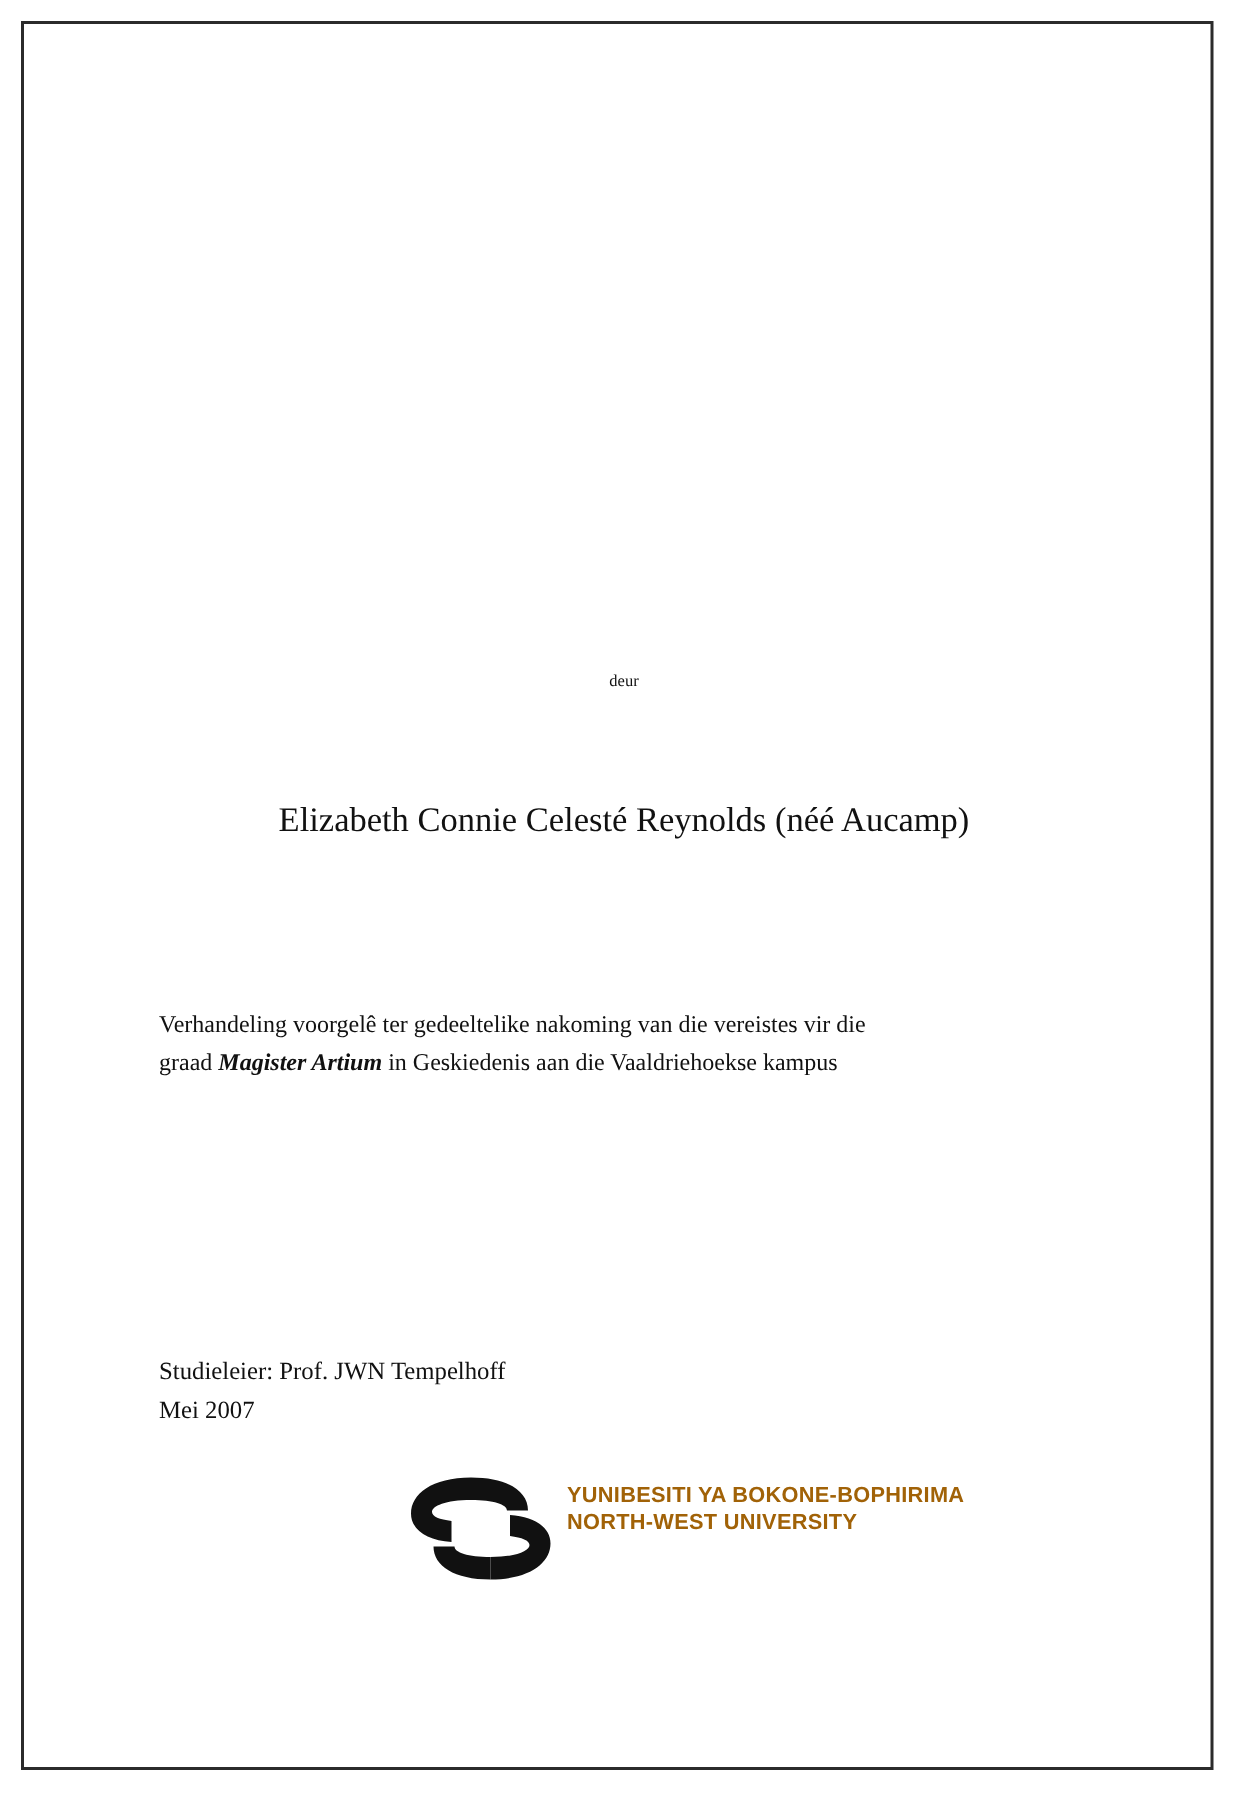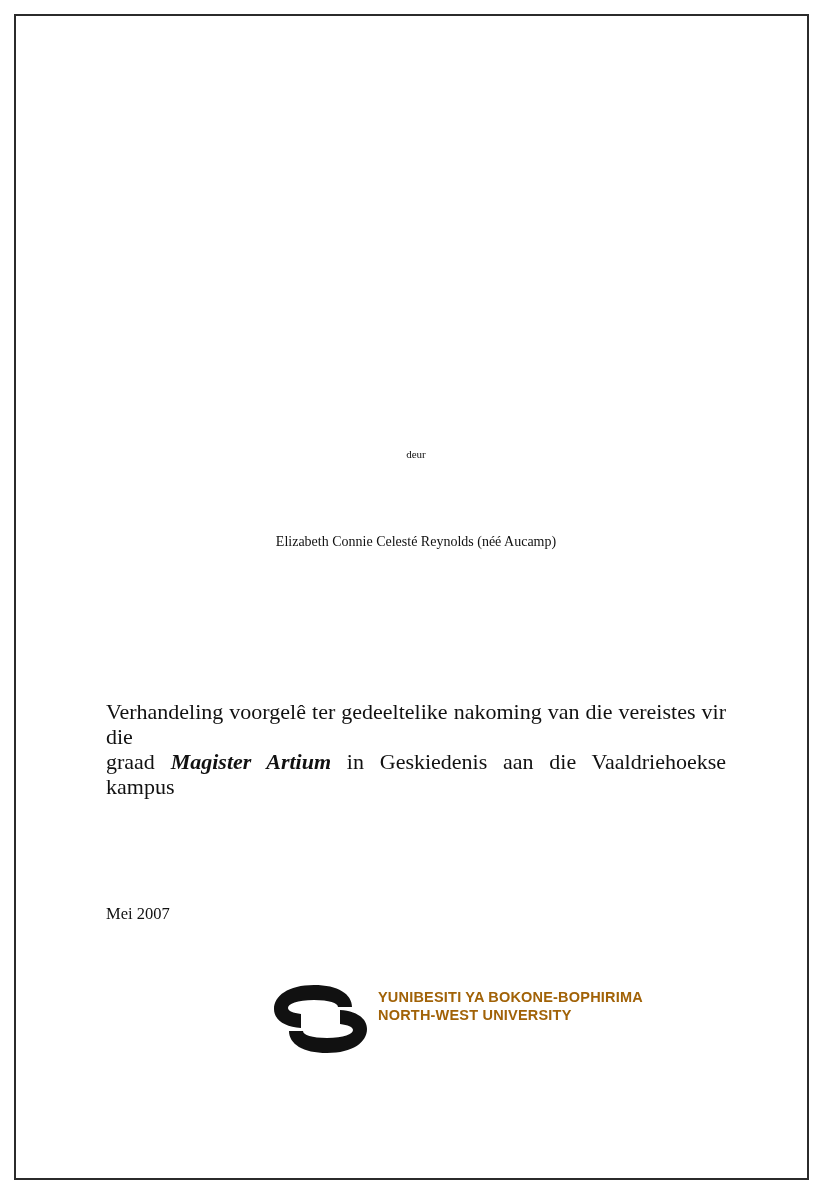--- a/index.html
+++ b/index.html
@@ -57,31 +57,30 @@
     text-align: center;
     font-size: 11px;
   }
 
   .author-name {
     position: absolute;
     top: 518px;
     left: 0;
     width: 620px;
     text-align: center;
-    font-size: 14px;
+    font-size: 23px;
   }
 
   .statement {
     position: absolute;
     top: 655px;
     left: 0;
     width: 620px;
-    font-size: 22px;
+    font-size: 16px;
     line-height: 25px;
-    margin-top: 28px;
   }
   .statement .just {
     text-align: justify;
     text-justify: inter-word;
   }
   .statement .line3 {
     text-align: left;
   }
   .statement i {
     font-style: italic;
@@ -137,20 +136,21 @@
     <div class="author-label">deur</div>
 
     <div class="author-name">Elizabeth Connie Celesté Reynolds (néé Aucamp)</div>
 
     <div class="statement">
       <div class="just">Verhandeling voorgelê ter gedeeltelike nakoming van die vereistes vir die</div>
       <div class="just"><span>graad </span><i>Magister Artium</i><span> in Geskiedenis aan die Vaaldriehoekse kampus</span></div>
     </div>
 
     <div class="supervisor-block">
+      <div>Studieleier: Prof. JWN Tempelhoff</div>
       <div>Mei 2007</div>
     </div>
 
     <div class="logo-block">
       <div class="logo-mark">
         <svg viewBox="0 0 105 72" width="105" height="72" aria-hidden="true">
           <g fill="#111111">
             <path d="M46 2 C20 2 6 13 6 26 C6 37 17 44 33 45 L33 31 C25 30 20 28 20 25 C20 21 29 17 46 17 L46 2 Z"></path>
             <path d="M46 2 L46 17 C61 17 70 20 70 24 L84 24 C84 11 70 2 46 2 Z"></path>
             <path d="M59 70 C85 70 99 59 99 46 C99 35 88 28 72 27 L72 41 C80 42 85 44 85 47 C85 51 76 55 59 55 L59 70 Z"></path>

